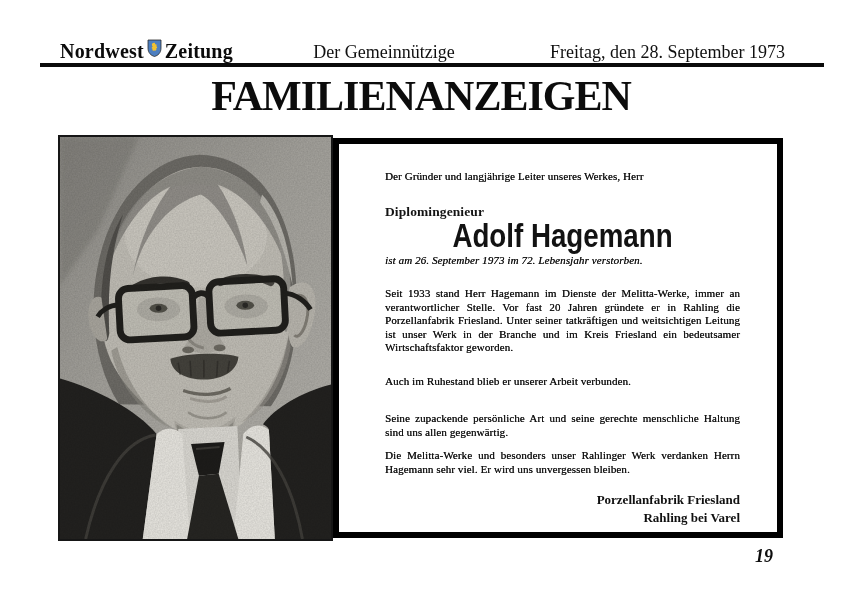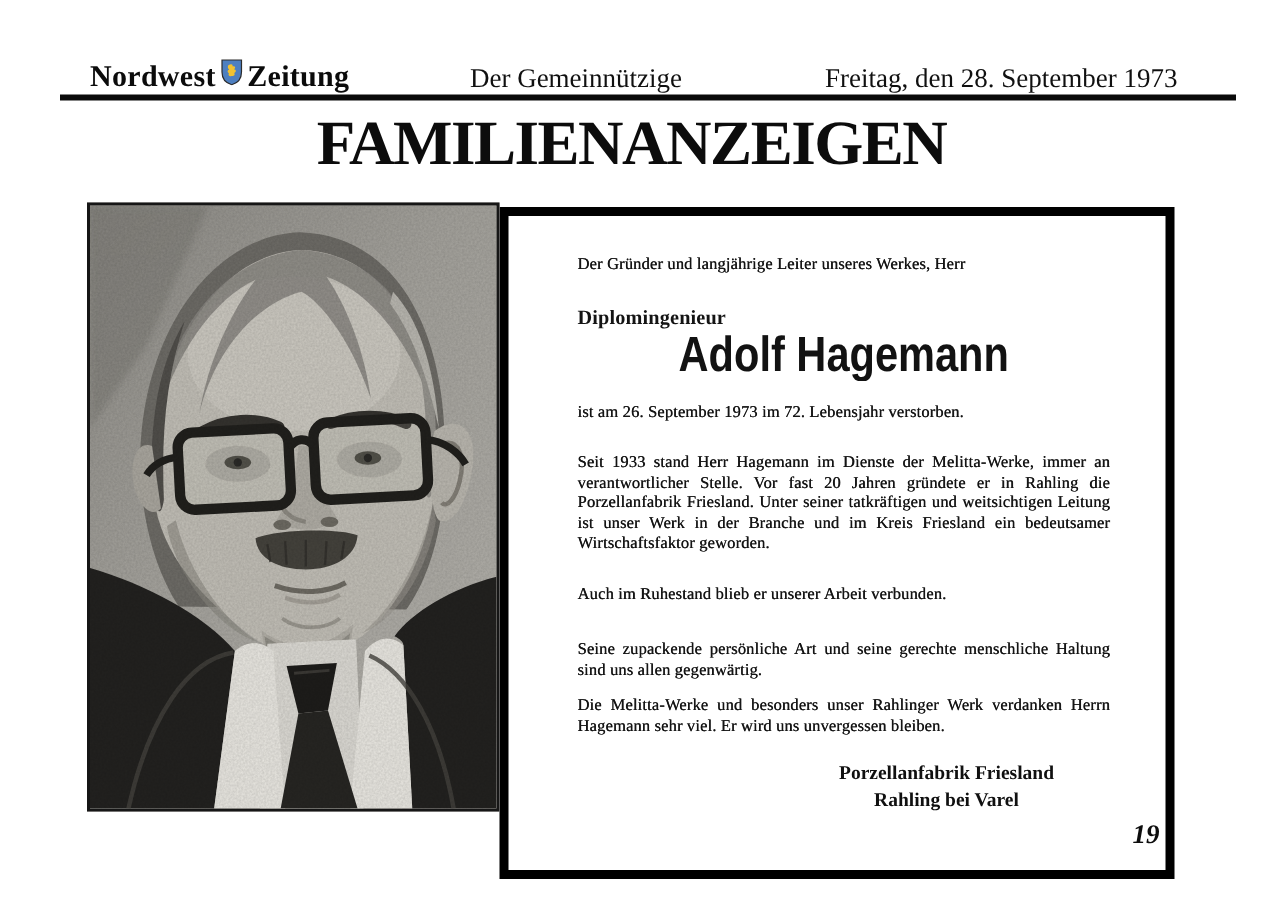--- a/index.html
+++ b/index.html
@@ -20,35 +20,35 @@
   .section-title{position:absolute;left:0;top:72px;width:842px;margin:0;text-align:center;
                  font-family:"Liberation Serif",serif;font-weight:bold;font-size:42px;
                  letter-spacing:-1px;color:#0c0c0c;}
 
   
   .photo{position:absolute;left:58px;top:135px;width:275px;height:406px;margin:0;
          border:2px solid #161616;box-sizing:border-box;background:#a6a49e;}
   .portrait{display:block;width:100%;height:100%;}
 
   
-  .obit{position:absolute;left:333px;top:138px;width:450px;height:448px;box-sizing:border-box;
+  .obit{position:absolute;left:333px;top:138px;width:450px;height:400px;box-sizing:border-box;
         border:6px solid #000;background:#fff;padding:26px 37px 0 46px;color:#141414;}
   .obit p{margin:0;font-size:11px;line-height:13.5px;text-align:justify;
           letter-spacing:.1px;text-shadow:.2px 0 0 #222;}
   .obit .o-title{text-align:left;font-weight:bold;font-size:13.5px;line-height:14px;
                  margin-top:21px;text-shadow:none;}
   .o-name{text-align:center;font-family:"Liberation Sans","DejaVu Sans",sans-serif;
           font-weight:bold;font-size:33px;line-height:30px;margin-top:2px;
           transform:scaleX(.84);transform-origin:center;color:#121212;white-space:nowrap;}
-  .obit .o-death{margin-top:18px;}
+  .obit .o-death{margin-top:3px;font-style:italic;}
   .obit .g1{margin-top:20px;}
   .obit .g2{margin-top:20px;}
   .obit .g3{margin-top:24px;}
   .obit .g4{margin-top:10px;}
-  .sig{margin-top:15px;margin-left:137px;text-align:center;font-weight:bold;
+  .sig{margin-top:15px;margin-left:137px;text-align:right;font-weight:bold;
        font-size:13px;line-height:17.5px;color:#101010;}
 
   
   .page-num{position:absolute;right:83px;top:546px;font-family:"Liberation Serif",serif;
             font-weight:bold;font-style:italic;font-size:18px;color:#0d0d0d;}
 </style>
 </head>
 <body>
 
 <header>

